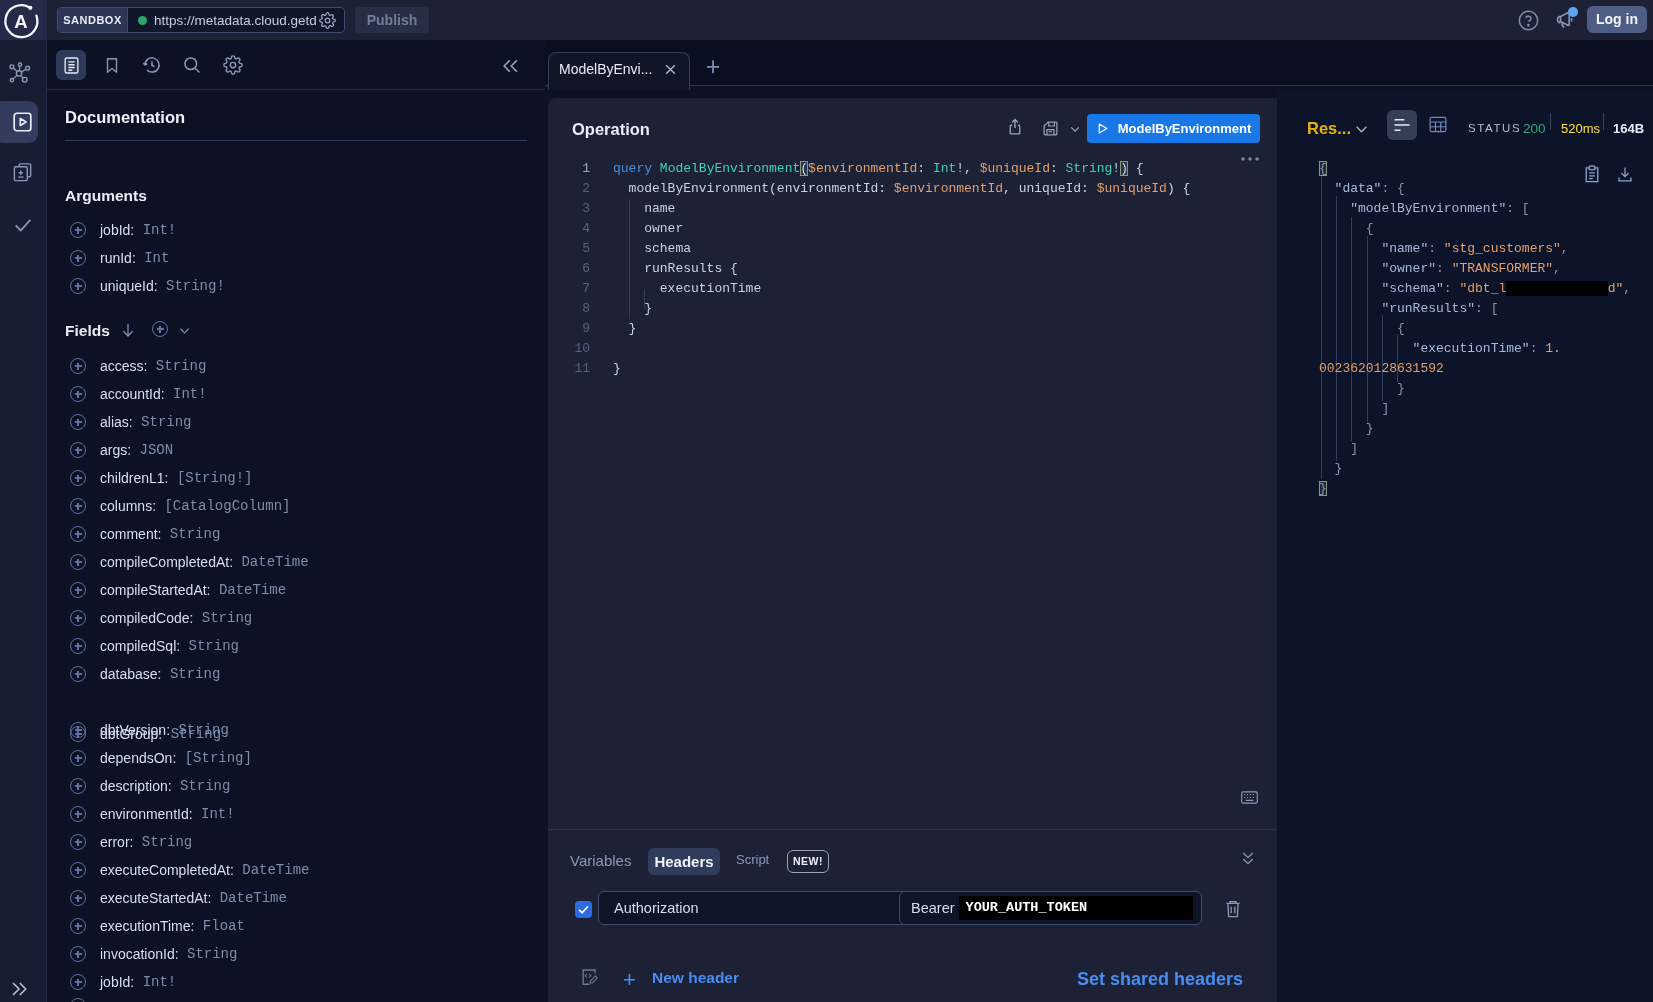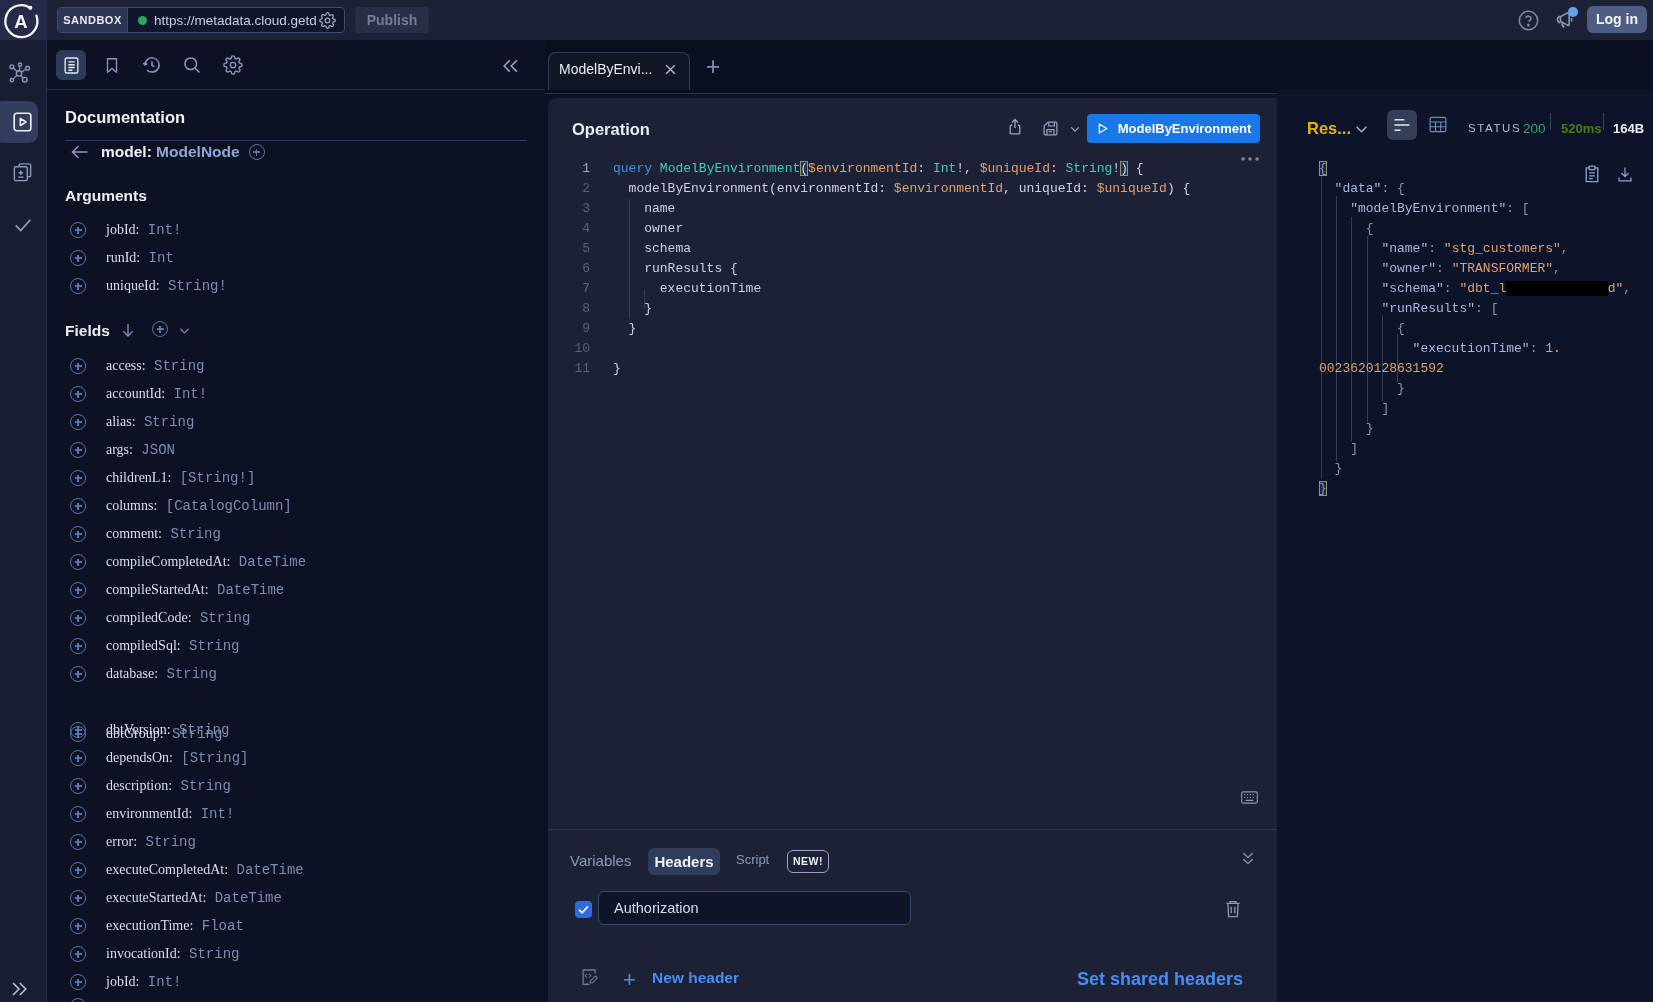--- a/index.html
+++ b/index.html
@@ -27,39 +27,39 @@
   border-right:1px solid #232c49; }
 
 
 #toolbar { position:absolute; left:47px; top:40px; width:498px; height:50px; background:#0c1224;
   border-bottom:1px solid #232c49; }
 .tbtn { position:absolute; top:10px; width:30px; height:30px; border-radius:6px;
   display:flex; align-items:center; justify-content:center; }
 .tbtn.active { background:#2e3a59; }
 
 
-#tabstrip { position:absolute; left:545px; top:40px; width:1108px; height:54px; background:#0a0f20; border-bottom:1px solid #2c3450; }
+#tabstrip { position:absolute; left:545px; top:40px; width:1108px; height:46px; background:#0a0f20; border-bottom:1px solid #2c3450; }
 #tab1 { position:absolute; left:3px; top:12px; width:142px; height:38px; background:#111627;
   border:1px solid #333c5a; border-bottom:none; border-radius:8px 8px 0 0;
   display:flex; align-items:center; padding-left:10px; padding-bottom:5px; color:#e9edf6; font-size:14px; }
 #tab-plus { position:absolute; left:153px; top:12px; width:30px; height:30px; color:#7d8cb0;
   font-size:25px; font-weight:300; text-align:center; line-height:28px; }
 
 
 #docpanel { position:absolute; left:47px; top:90px; width:498px; height:912px; background:#0c1224; }
 h1.doc { color:#eef2f9; font-size:16.5px; font-weight:bold; position:absolute; left:18px; top:18px; }
 #doc-divider { position:absolute; left:18px; top:50px; width:462px; height:1px; background:#343d59; }
 .secthead { color:#e9edf6; font-weight:bold; font-size:15.5px; position:absolute; left:18px; }
 .docrow { position:absolute; left:18px; height:28px; display:flex; align-items:center; }
 .pcircle { width:16px; height:16px; border-radius:50%; border:1.3px solid #5b74a3; margin-left:5px;
   position:relative; flex:0 0 auto; }
 .pcircle:before, .pcircle:after { content:""; position:absolute; background:#5b74a3; }
 .pcircle:before { left:3.5px; top:6.2px; width:7px; height:1.6px; }
 .pcircle:after { left:6.2px; top:3.5px; width:1.6px; height:7px; }
-.fname { font-family:Liberation Serif, serif; font-size:14px; color:#d9dfef; margin-left:20px; }
+.fname { font-family:Liberation Sans, sans-serif; font-size:14px; color:#d9dfef; margin-left:14px; }
 .ftype { font-family:"Liberation Mono", monospace; font-size:14px; color:#7e8dac; }
 
 
 #midpanel { position:absolute; left:548px; top:98px; width:729px; height:904px; background:#1c2136;
   border-radius:8px 0 0 0; }
 #op-title { position:absolute; left:24px; top:22px; color:#e9edf6; font-weight:bold; font-size:16.5px; }
 #runbtn { position:absolute; left:539px; top:16px; width:173px; height:29px; background:#1a77e8;
   border-radius:4px; color:#fff; font-weight:bold; font-size:13px; display:flex;
   align-items:center; justify-content:center; }
 .codeline { position:absolute; font-family:"Liberation Mono", monospace; font-size:13px;
@@ -186,28 +186,20 @@
     <div id="tab1">ModelByEnvi...
       <svg width="13" height="13" viewBox="0 0 24 24" fill="none" stroke="#aeb9d2" stroke-width="2.4" style="margin-left:12px">
         <path d="M4 4 L20 20 M20 4 L4 20"></path>
       </svg>
     </div>
     <div id="tab-plus">+</div>
   </div>
   <div id="docpanel">
     <h1 class="doc">Documentation</h1>
     <div id="doc-divider"></div>
-    <div style="position:absolute;left:18px;top:47px;width:462px;height:30px;display:flex;align-items:center">
-      <svg width="18" height="16" viewBox="0 0 24 20" fill="none" stroke="#8c98b8" stroke-width="2" style="margin-left:6px">
-        <path d="M10 2 L2 10 L10 18 M2 10 H22"></path>
-      </svg>
-      <span style="color:#eef2f9;font-weight:bold;font-size:15.5px;margin-left:12px">model:</span>
-      <span style="color:#8fa7d6;font-weight:bold;font-size:15.5px">&nbsp;ModelNode</span>
-      <span class="pcircle" style="margin-left:9px"></span>
-    </div>
     <div class="secthead" style="top:97px">Arguments</div>
     <div class="docrow" style="top:126px">
         <span class="pcircle"></span>
         <span class="fname">jobId:</span>
         <span class="ftype">&nbsp;Int!</span>
       </div>
     <div class="docrow" style="top:154px">
         <span class="pcircle"></span>
         <span class="fname">runId:</span>
         <span class="ftype">&nbsp;Int</span>
@@ -405,20 +397,21 @@
         <path d="M3 3 L10 10 L17 3 M3 12 L10 19 L17 12"></path>
       </svg>
     </div>
     <div id="hdr-row">
       <div style="position:absolute;left:27px;top:13px;width:17px;height:17px;background:#2e6ae4;border-radius:4px">
         <svg width="13" height="13" viewBox="0 0 24 24" fill="none" stroke="#fff" stroke-width="3.2" style="position:absolute;left:2px;top:2px">
           <path d="M4 12.5 L9.5 18 L20 6.5"></path>
         </svg>
       </div>
       <div class="hinput" style="left:50px;top:3px;width:313px">Authorization</div>
+      <div class="hinput" style="left:351px;top:3px;width:303px;padding-left:11px">Bearer&nbsp;<span style="display:inline-block;width:234px;height:24px;background:#000;color:#fff;font-family:'Liberation Mono',monospace;font-weight:bold;font-size:13.5px;line-height:24px;padding-left:7px">YOUR_AUTH_TOKEN</span></div>
       <svg width="18" height="19" viewBox="0 0 24 26" fill="none" stroke="#8c98b8" stroke-width="1.8" style="position:absolute;left:676px;top:11px">
         <path d="M3 6 H21 M8 6 V3.5 H16 V6 M5 6 L6 24 H18 L19 6 M9.5 10.5 V19.5 M14.5 10.5 V19.5"></path>
       </svg>
     </div>
     <svg width="19" height="19" viewBox="0 0 24 24" fill="none" stroke="#6b7896" stroke-width="1.7" style="position:absolute;left:32px;top:870px">
       <path d="M19 7 V2.5 H4 V20.5 H12"></path>
       <path d="M8.5 7.5 L6.5 9.8 L8.5 12 M11.5 7.5 L13.5 9.8 L11.5 12" stroke-width="1.4"></path>
       <path d="M13 16.5 L19.5 10 L22 12.5 L15.5 19 H13 Z" stroke-linejoin="round" stroke-width="1.4"></path>
     </svg>
     <div style="position:absolute;left:75px;top:869px;color:#4a8df0;font-size:22px;font-weight:normal">+</div>
@@ -437,21 +430,21 @@
     </div>
     <div style="position:absolute;left:151px;top:25px;width:21px;height:20px">
       <svg width="20" height="19" viewBox="0 0 24 22" fill="none" stroke="#7189b9" stroke-width="1.4">
         <rect x="2.5" y="2.5" width="19" height="17" rx="2"></rect>
         <path d="M2.5 8 H21.5 M2.5 13.7 H21.5 M9 8 V19.5 M15.3 8 V19.5"></path>
       </svg>
     </div>
     <div style="position:absolute;left:191px;top:32px;color:#b4bccd;font-size:11.5px;letter-spacing:1.6px">STATUS</div>
     <div style="position:absolute;left:246px;top:31px;color:#2ea876;font-size:13.5px">200</div>
     <div style="position:absolute;left:273px;top:23px;width:1px;height:17px;background:#3a4360"></div>
-    <div style="position:absolute;left:284px;top:31px;color:#4d7c0f;font-weight:bold;font-size:13px">520ms</div>
+    <div style="position:absolute;left:284px;top:31px;color:#fde047;font-weight:normal;font-size:13px">520ms</div>
     <div style="position:absolute;left:326px;top:23px;width:1px;height:17px;background:#3a4360"></div>
     <div style="position:absolute;left:336px;top:31px;color:#e9edf6;font-weight:bold;font-size:13px">164B</div>
     <svg width="16" height="18" viewBox="0 0 22 25" fill="none" stroke="#8fa5c9" stroke-width="1.8" style="position:absolute;left:307px;top:75px">
       <path d="M7 4 H3 V23 H19 V4 H15"></path>
       <rect x="7" y="1.5" width="8" height="5" rx="1"></rect>
       <path d="M7 11 H15 M7 15 H15 M7 19 H12"></path>
     </svg>
     <svg width="16" height="17" viewBox="0 0 24 25" fill="none" stroke="#8fa5c9" stroke-width="1.9" style="position:absolute;left:340px;top:76px">
       <path d="M12 2 V15 M6.5 10 L12 15.5 L17.5 10 M3 17 V22 H21 V17"></path>
     </svg>

